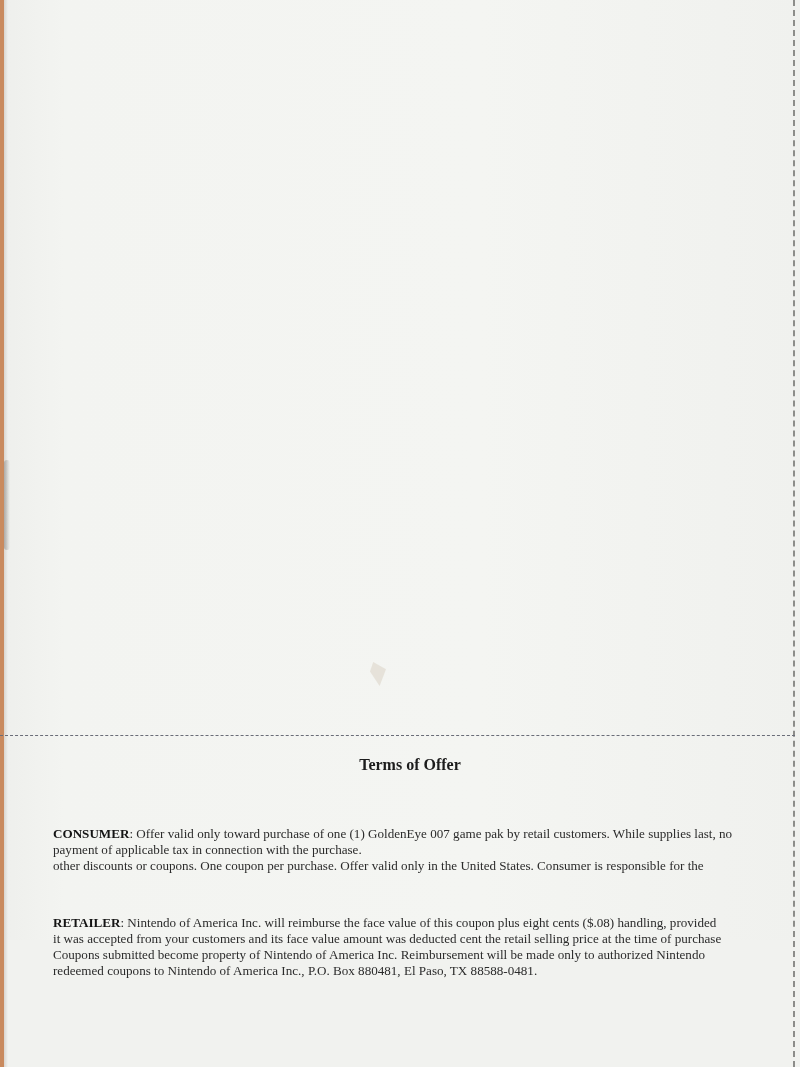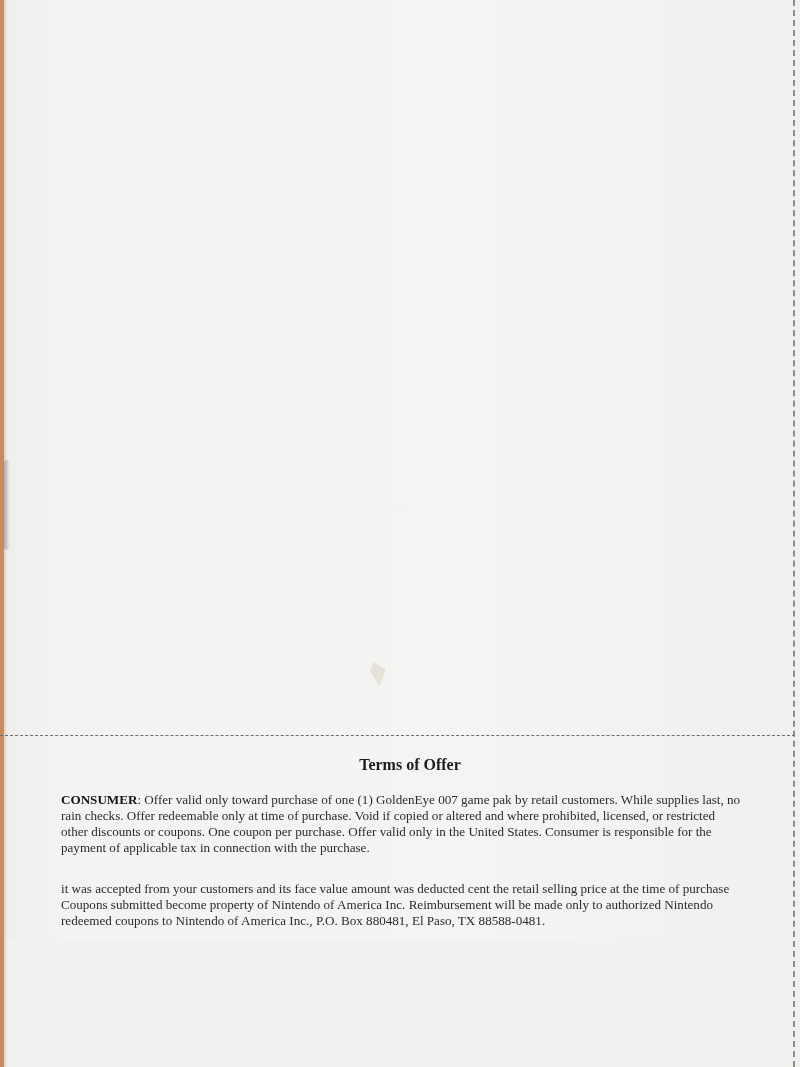--- a/index.html
+++ b/index.html
@@ -66,26 +66,27 @@
     left: 0; top: 756px;
     width: 820px;
     text-align: center;
     font-family: "Liberation Serif", "DejaVu Serif", serif;
     font-weight: bold;
     font-size: 16px;
     color: #1c1c1c;
   }
   .terms-para {
     position: absolute;
-    left: 61px;
+    left: 53px;
     width: 725px;
     font-family: "Liberation Serif", "DejaVu Serif", serif;
     font-size: 13.1px;
     line-height: 16px;
     color: #2b2b2b;
+    margin-top: 34px;
   }
   .terms-para .line {
     display: block;
     white-space: nowrap;
   }
   .terms-para .lead {
     font-weight: bold;
     color: #141414;
   }
   #consumer-para { top: 792px; }
@@ -99,23 +100,23 @@
   <div class="left-edge-shadow"></div>
   <div class="binding-shadow"></div>
   <div class="perf-vertical"></div>
   <div class="perf-horizontal"></div>
   <div class="speck"></div>
 
   <div class="terms-title">Terms of Offer</div>
 
   <div class="terms-para" id="consumer-para">
     <span class="line"><span class="lead">CONSUMER</span><span>: Offer valid only toward purchase of one (1) GoldenEye 007 game pak by retail customers. While supplies last, no</span></span>
-    <span class="line">rain checks. Offer redeemable only at time of purchase. Void if copied or altered and where prohibited, licensed, or restricted</span>
+    <span class="line">payment of applicable tax in connection with the purchase.</span>
     <span class="line">other discounts or coupons. One coupon per purchase. Offer valid only in the United States. Consumer is responsible for the</span>
-    <span class="line">payment of applicable tax in connection with the purchase.</span>
   </div>
 
   <div class="terms-para" id="retailer-para">
+    <span class="line"><span class="lead">RETAILER</span><span>: Nintendo of America Inc. will reimburse the face value of this coupon plus eight cents ($.08) handling, provided</span></span>
     <span class="line">it was accepted from your customers and its face value amount was deducted cent the retail selling price at the time of purchase</span>
     <span class="line">Coupons submitted become property of Nintendo of America Inc. Reimbursement will be made only to authorized Nintendo</span>
     <span class="line">redeemed coupons to Nintendo of America Inc., P.O. Box 880481, El Paso, TX 88588-0481.</span>
   </div>
 </div>
 
 </body></html>

